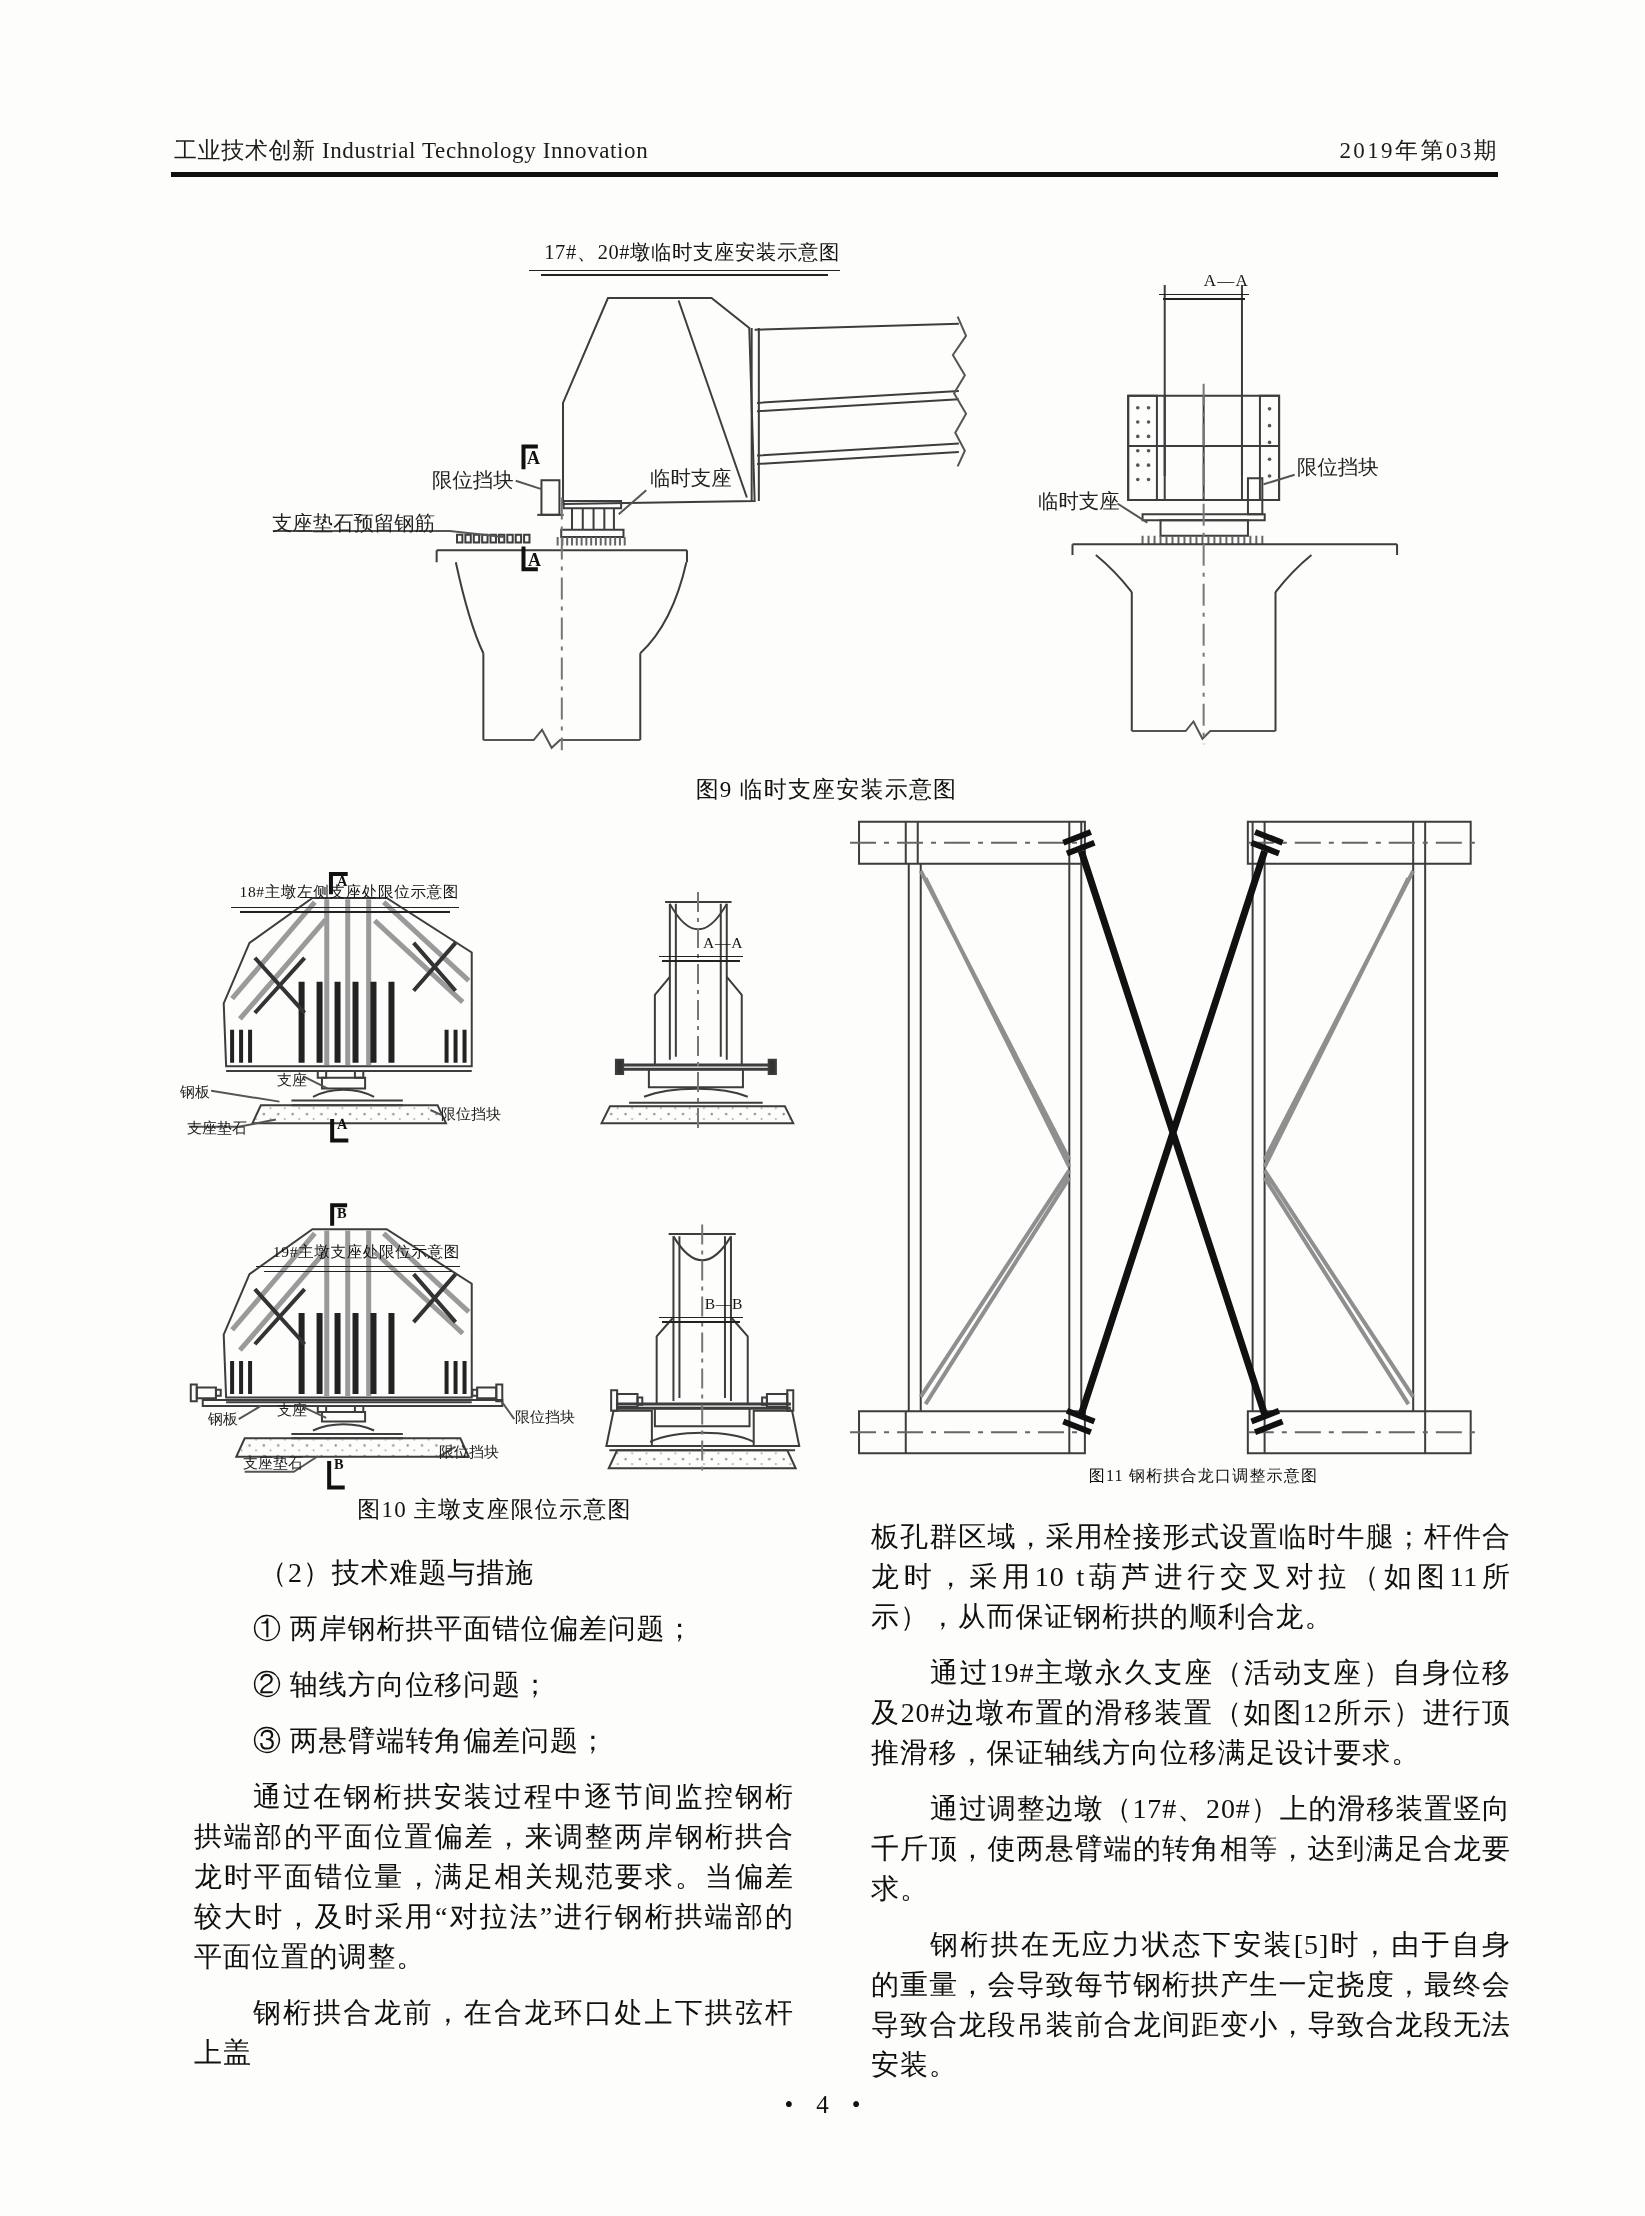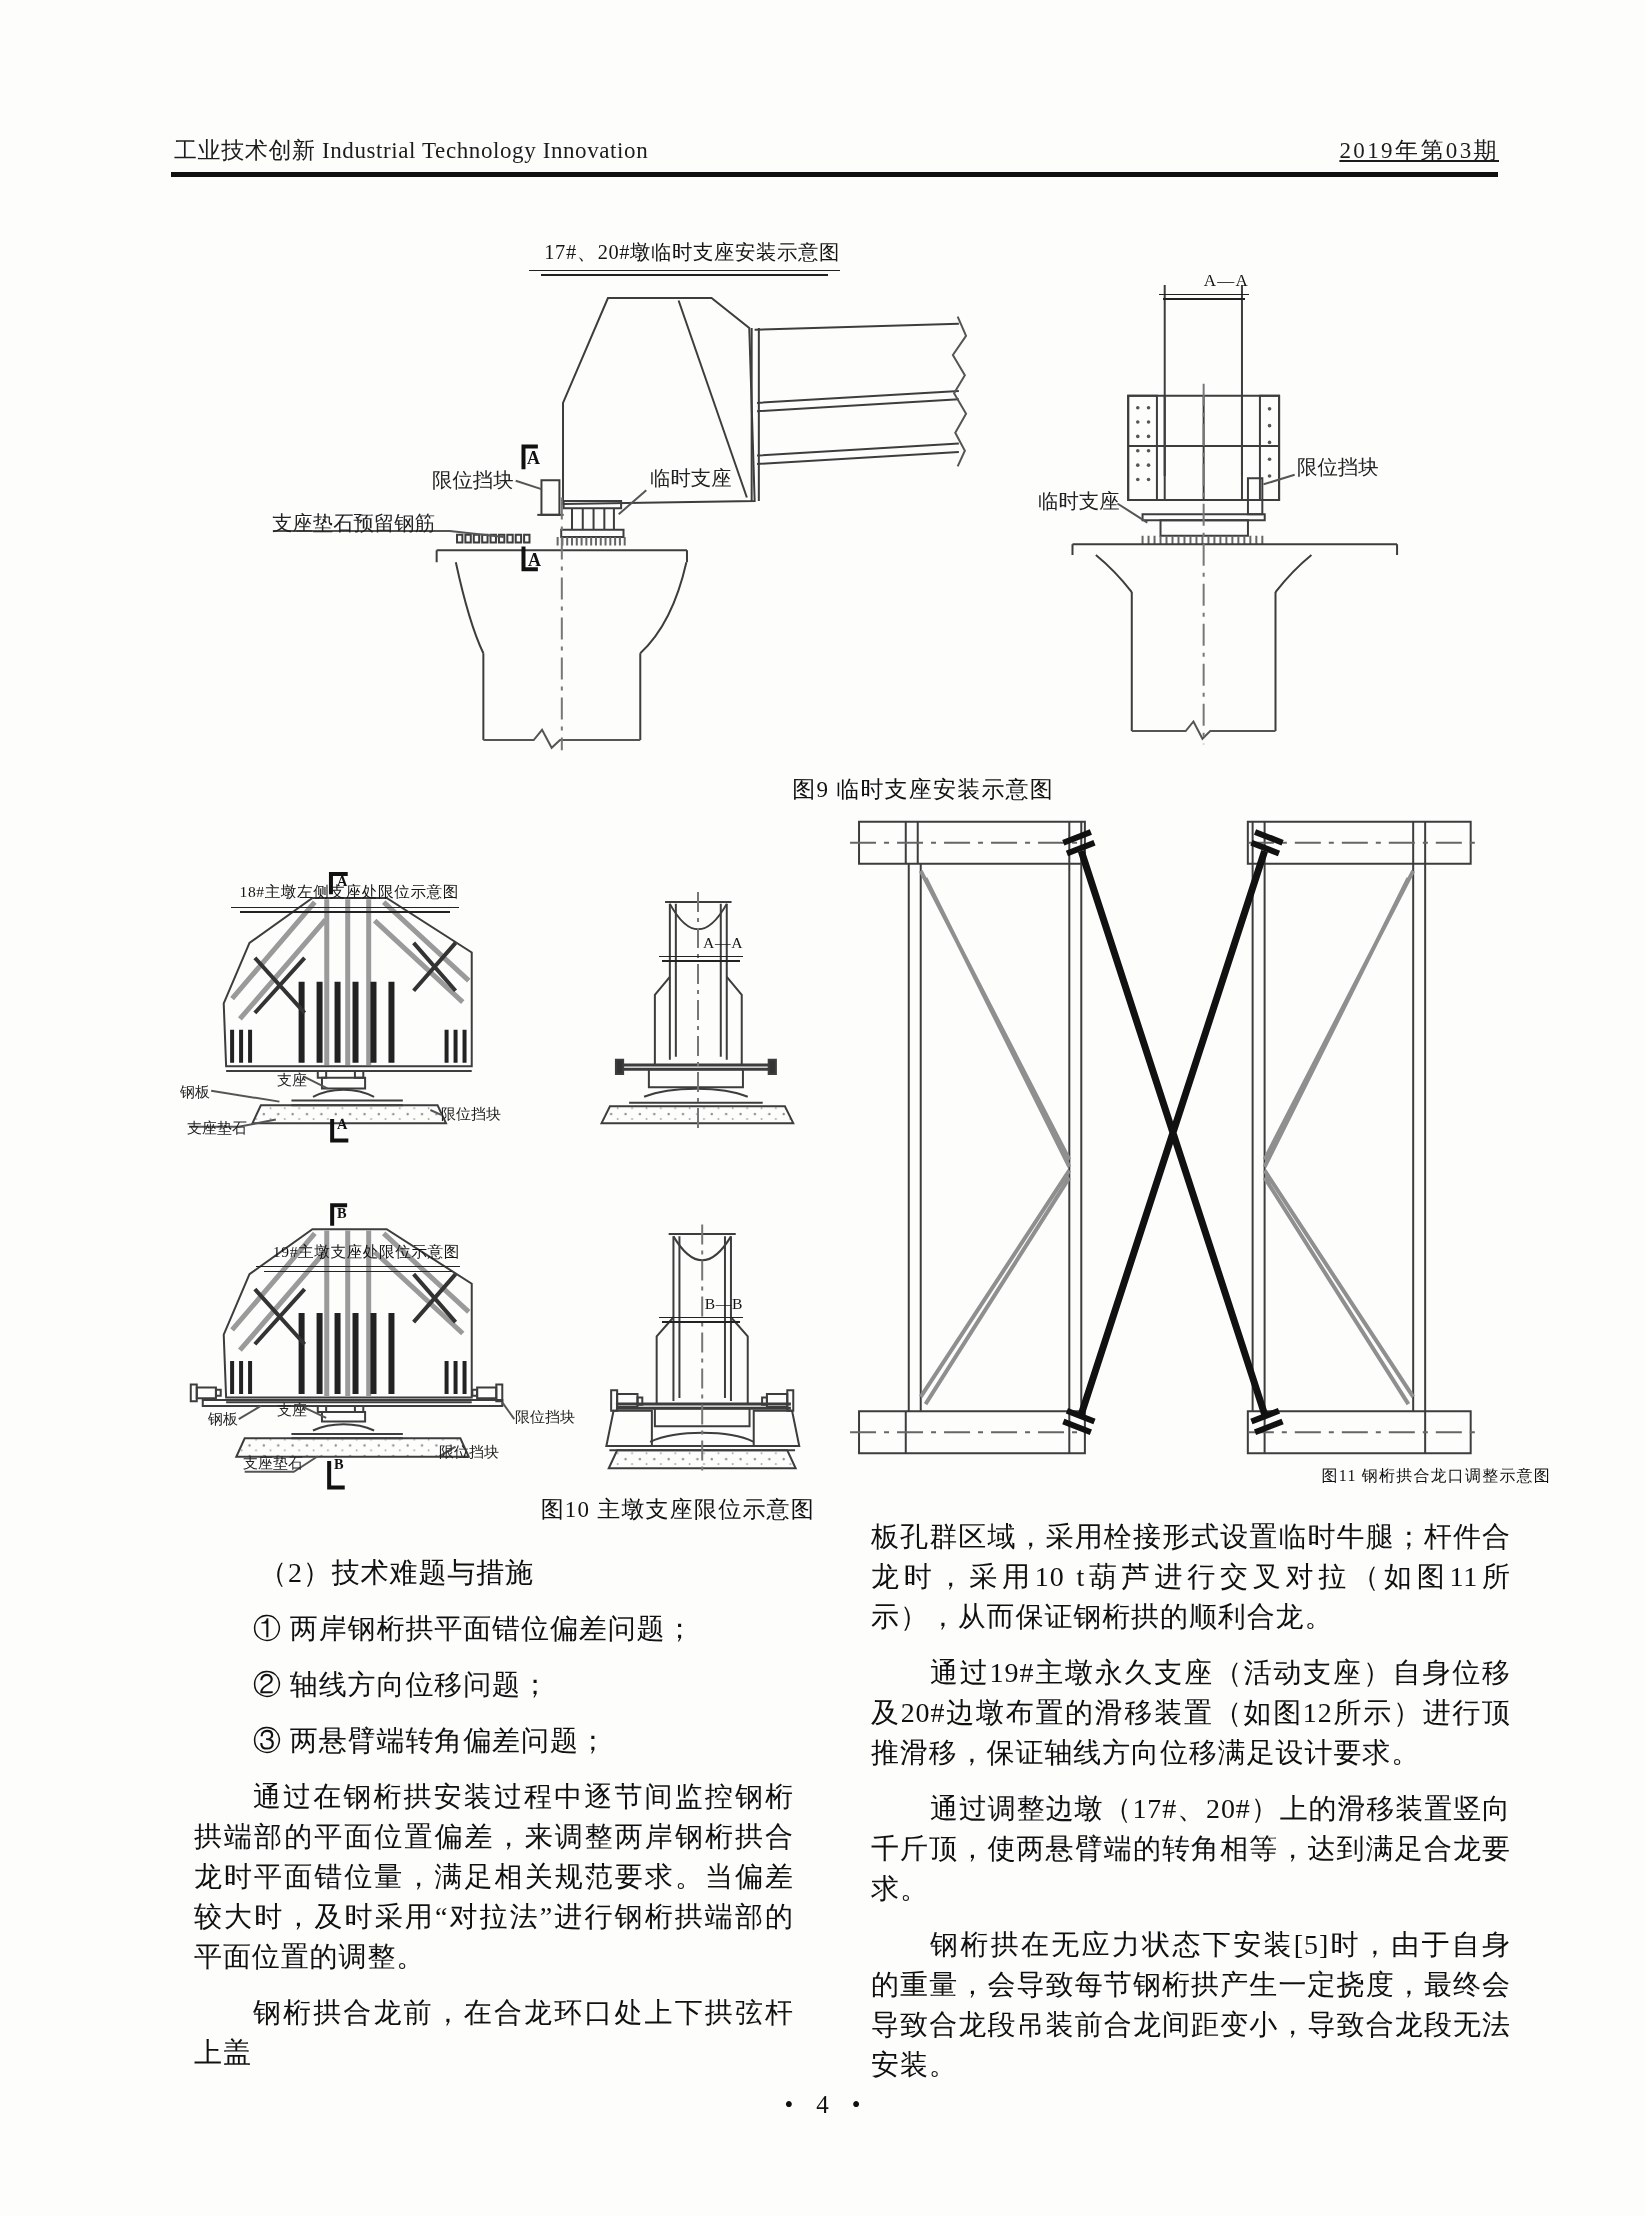--- a/index.html
+++ b/index.html
@@ -13,38 +13,38 @@
   .dul{position:relative;text-align:right;border-bottom:1.8px solid #222;padding-bottom:3.6px;}
   .dul::after{content:"";position:absolute;left:4%;right:4%;bottom:-6px;height:1.8px;background:#222;}
   .ft-big{font-size:20.4px;letter-spacing:0.6px;}
   .ft-med{font-size:17px;letter-spacing:1.2px;}
   .ft-sm{font-size:15.6px;letter-spacing:0.6px;}
   
   .lab9{font-size:20.4px;white-space:nowrap;color:#222;}
   .lab10{font-size:15px;white-space:nowrap;color:#222;}
   .mark9{font-size:18px;font-weight:bold;color:#111;}
   .mark10{font-size:14.4px;font-weight:bold;color:#111;}
-  .cap{font-size:23px;text-align:right;letter-spacing:1.2px;color:#111;white-space:nowrap;}
+  .cap{font-size:23px;text-align:center;letter-spacing:1.2px;color:#111;white-space:nowrap;}
   
   .col{position:absolute;font-size:28px;line-height:40px;text-align:justify;
        letter-spacing:0.9px;color:#101010;}
   .col p{margin:16px;text-indent:59px;}
   .col p.noind{text-indent:0;}
   .pageno{position:absolute;left:0;right:0;text-align:center;font-size:25px;color:#111;}
   .pageno .pn{margin:0 23px;}
   svg{position:absolute;overflow:visible;}
   svg *{vector-effect:non-scaling-stroke;}
 </style>
 </head>
 <body>
 
 <div class="page">
 
   <div class="abs hdr" style="left:174px;top:135px;">工业技术创新 Industrial Technology Innovation</div>
-  <div class="abs hdr" style="left:1270px;top:135px;width:229px;text-align:right;letter-spacing:2.4px;text-decoration:underline;">2019年第03期</div>
+  <div class="abs hdr" style="left:1270px;top:135px;width:229px;text-align:right;letter-spacing:2.4px;">2019年第03期</div>
   <div class="abs rule" style="left:171px;top:172px;width:1327px;height:4.8px;"></div>
 
   <svg style="left:252px;top:234px;" width="743" height="527" viewBox="0 0 1240 880" fill="none" stroke="#3d3d3d" stroke-width="2">
 
     <path d="M594,107 L767,107 L830,157 L839,446 L519,451 L519,282 Z"></path>
     <path d="M712,111 L826,440"></path>
     <path d="M834,157 V446 M846,157 V446"></path>
 
     <path d="M839,160 L1180,150"></path>
     <path d="M843,282 L1180,262 M843,296 L1180,276"></path>

